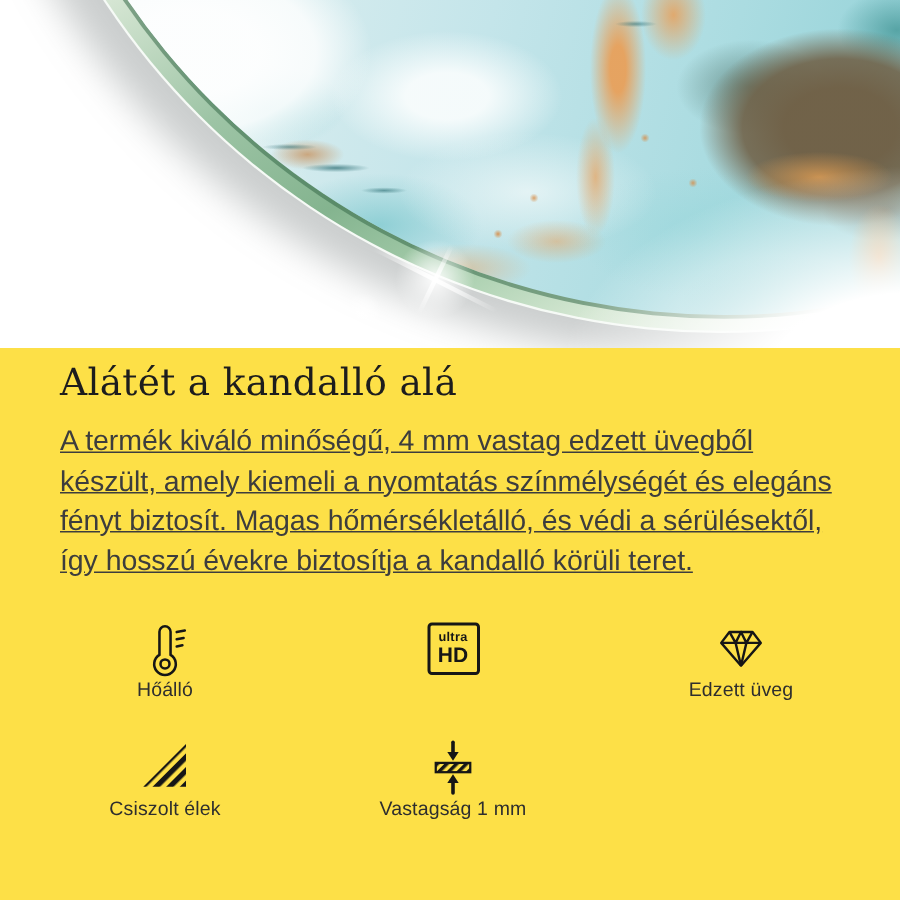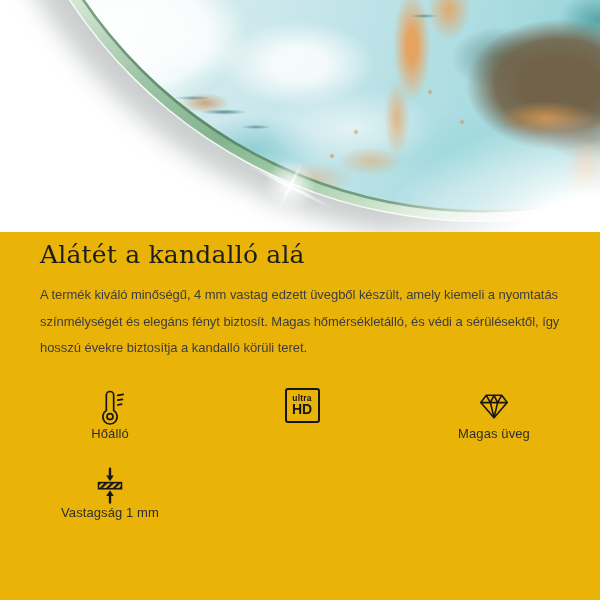--- a/index.html
+++ b/index.html
@@ -1,18 +1,18 @@
 <!DOCTYPE html>
 <html lang="hu"><head>
 <meta charset="utf-8">
 <style>
   html,body{margin:0;padding:0;}
   body{width:600px;height:600px;background:#ffffff;overflow:hidden;
        font-family:"Liberation Sans", sans-serif;}
-  .page{position:relative;width:600px;height:600px;background:#eab308;}
+  .page{position:relative;width:600px;height:600px;background:#fde047;}
 
   
   .hero{position:relative;width:600px;height:232px;overflow:hidden;background:#fff;}
   .shadow{position:absolute;left:-35px;top:-762px;width:1000px;height:1000px;
           border-radius:50%;background:rgba(82,92,92,0.30);filter:blur(12px);}
   .edge-outer{position:absolute;inset:0;background:#f6faf6;
           clip-path:circle(492px at 480px -270px);}
   .edge-green{position:absolute;inset:0;
           background:linear-gradient(150deg,#d9e8d6 6%,#9dc4a5 28%,#84b48f 46%,
                      #a9cfae 62%,#d6e8d4 76%,#f0f6ee 90%);
@@ -60,22 +60,22 @@
   .sparkle .glow2{position:absolute;left:-22px;top:48px;width:28px;height:28px;border-radius:50%;
       background:radial-gradient(circle, rgba(255,255,255,0.8) 0%, rgba(255,255,255,0) 65%);}
   .fade{position:absolute;inset:0;
       background:radial-gradient(ellipse 330px 200px at 610px 255px, #ffffff 30%, rgba(255,255,255,0) 72%);}
 
   
   .content{padding:0 40px;}
   h1{margin:6px 0 0;font-family:"DejaVu Serif", serif;font-weight:400;
      font-size:25px;line-height:34px;color:#1d1d1d;letter-spacing:0.2px;}
   .t-line{display:block;}
-  .descr{margin:10px 0 0;font-size:13px;line-height:26.5px;color:#3d3d3d;
-     max-width:546px;letter-spacing:-0.05px;}
+  .descr{margin:10px 0 0;font-size:19px;line-height:26.5px;color:#3d3d3d;
+     max-width:546px;letter-spacing:-0.05px;text-decoration:underline;}
 
   
   .features{display:grid;grid-template-columns:repeat(3,192px);row-gap:24px;
      margin:24px 0 0 -26px;}
   .feature{display:flex;flex-direction:column;align-items:center;gap:0;}
   .f-icon{width:40px;height:40px;display:block;}
   .f-label{font-size:13px;color:#2e2e2e;letter-spacing:0.1px;white-space:nowrap;}
   .hd-box{width:35px;height:35px;margin:2.5px 0;border:2.2px solid #161616;border-radius:3px;
      box-sizing:border-box;display:flex;flex-direction:column;align-items:center;
      justify-content:center;color:#161616;}
@@ -126,23 +126,34 @@
           <span class="hd-bottom">HD</span>
         </div>
       </div>
 
 
       <div class="feature">
         <svg class="f-icon" viewBox="0 0 40 40" fill="none" stroke="#161616" stroke-width="1.6" stroke-linejoin="round">
           <path d="M12.3 9.3 H27.7 L33.2 16.6 L20 31.8 L6.8 16.6 Z"></path>
           <path d="M6.8 16.6 H33.2 M12.3 9.3 L16.4 16.6 L20 31.8 M27.7 9.3 L23.6 16.6 L20 31.8 M16.4 16.6 L20 9.3 L23.6 16.6"></path>
         </svg>
-        <span class="f-label">Magas üveg</span>
+        <span class="f-label">Edzett üveg</span>
       </div>
 
+      <div class="feature">
+        <svg class="f-icon" viewBox="0 0 40 40">
+          <defs>
+            <pattern id="hatchA" width="6.4" height="6.4" patternUnits="userSpaceOnUse" patternTransform="rotate(45)">
+              <rect width="3.5" height="6.4" fill="#161616"></rect>
+            </pattern>
+          </defs>
+          <path d="M5.5 33.5 L34 5 V33.5 Z" fill="url(#hatchA)"></path>
+        </svg>
+        <span class="f-label">Csiszolt élek</span>
+      </div>
 
       <div class="feature">
         <svg class="f-icon" viewBox="0 0 40 40">
           <defs>
             <pattern id="hatchB" width="4.6" height="4.6" patternUnits="userSpaceOnUse" patternTransform="rotate(45)">
               <rect width="2.3" height="4.6" fill="#161616"></rect>
             </pattern>
           </defs>
           <rect x="8.5" y="17.6" width="23" height="6.2" fill="url(#hatchB)" stroke="#161616" stroke-width="1.5"></rect>
           <path d="M20 3.8 V10.6" stroke="#161616" stroke-width="2.4" stroke-linecap="round"></path>

